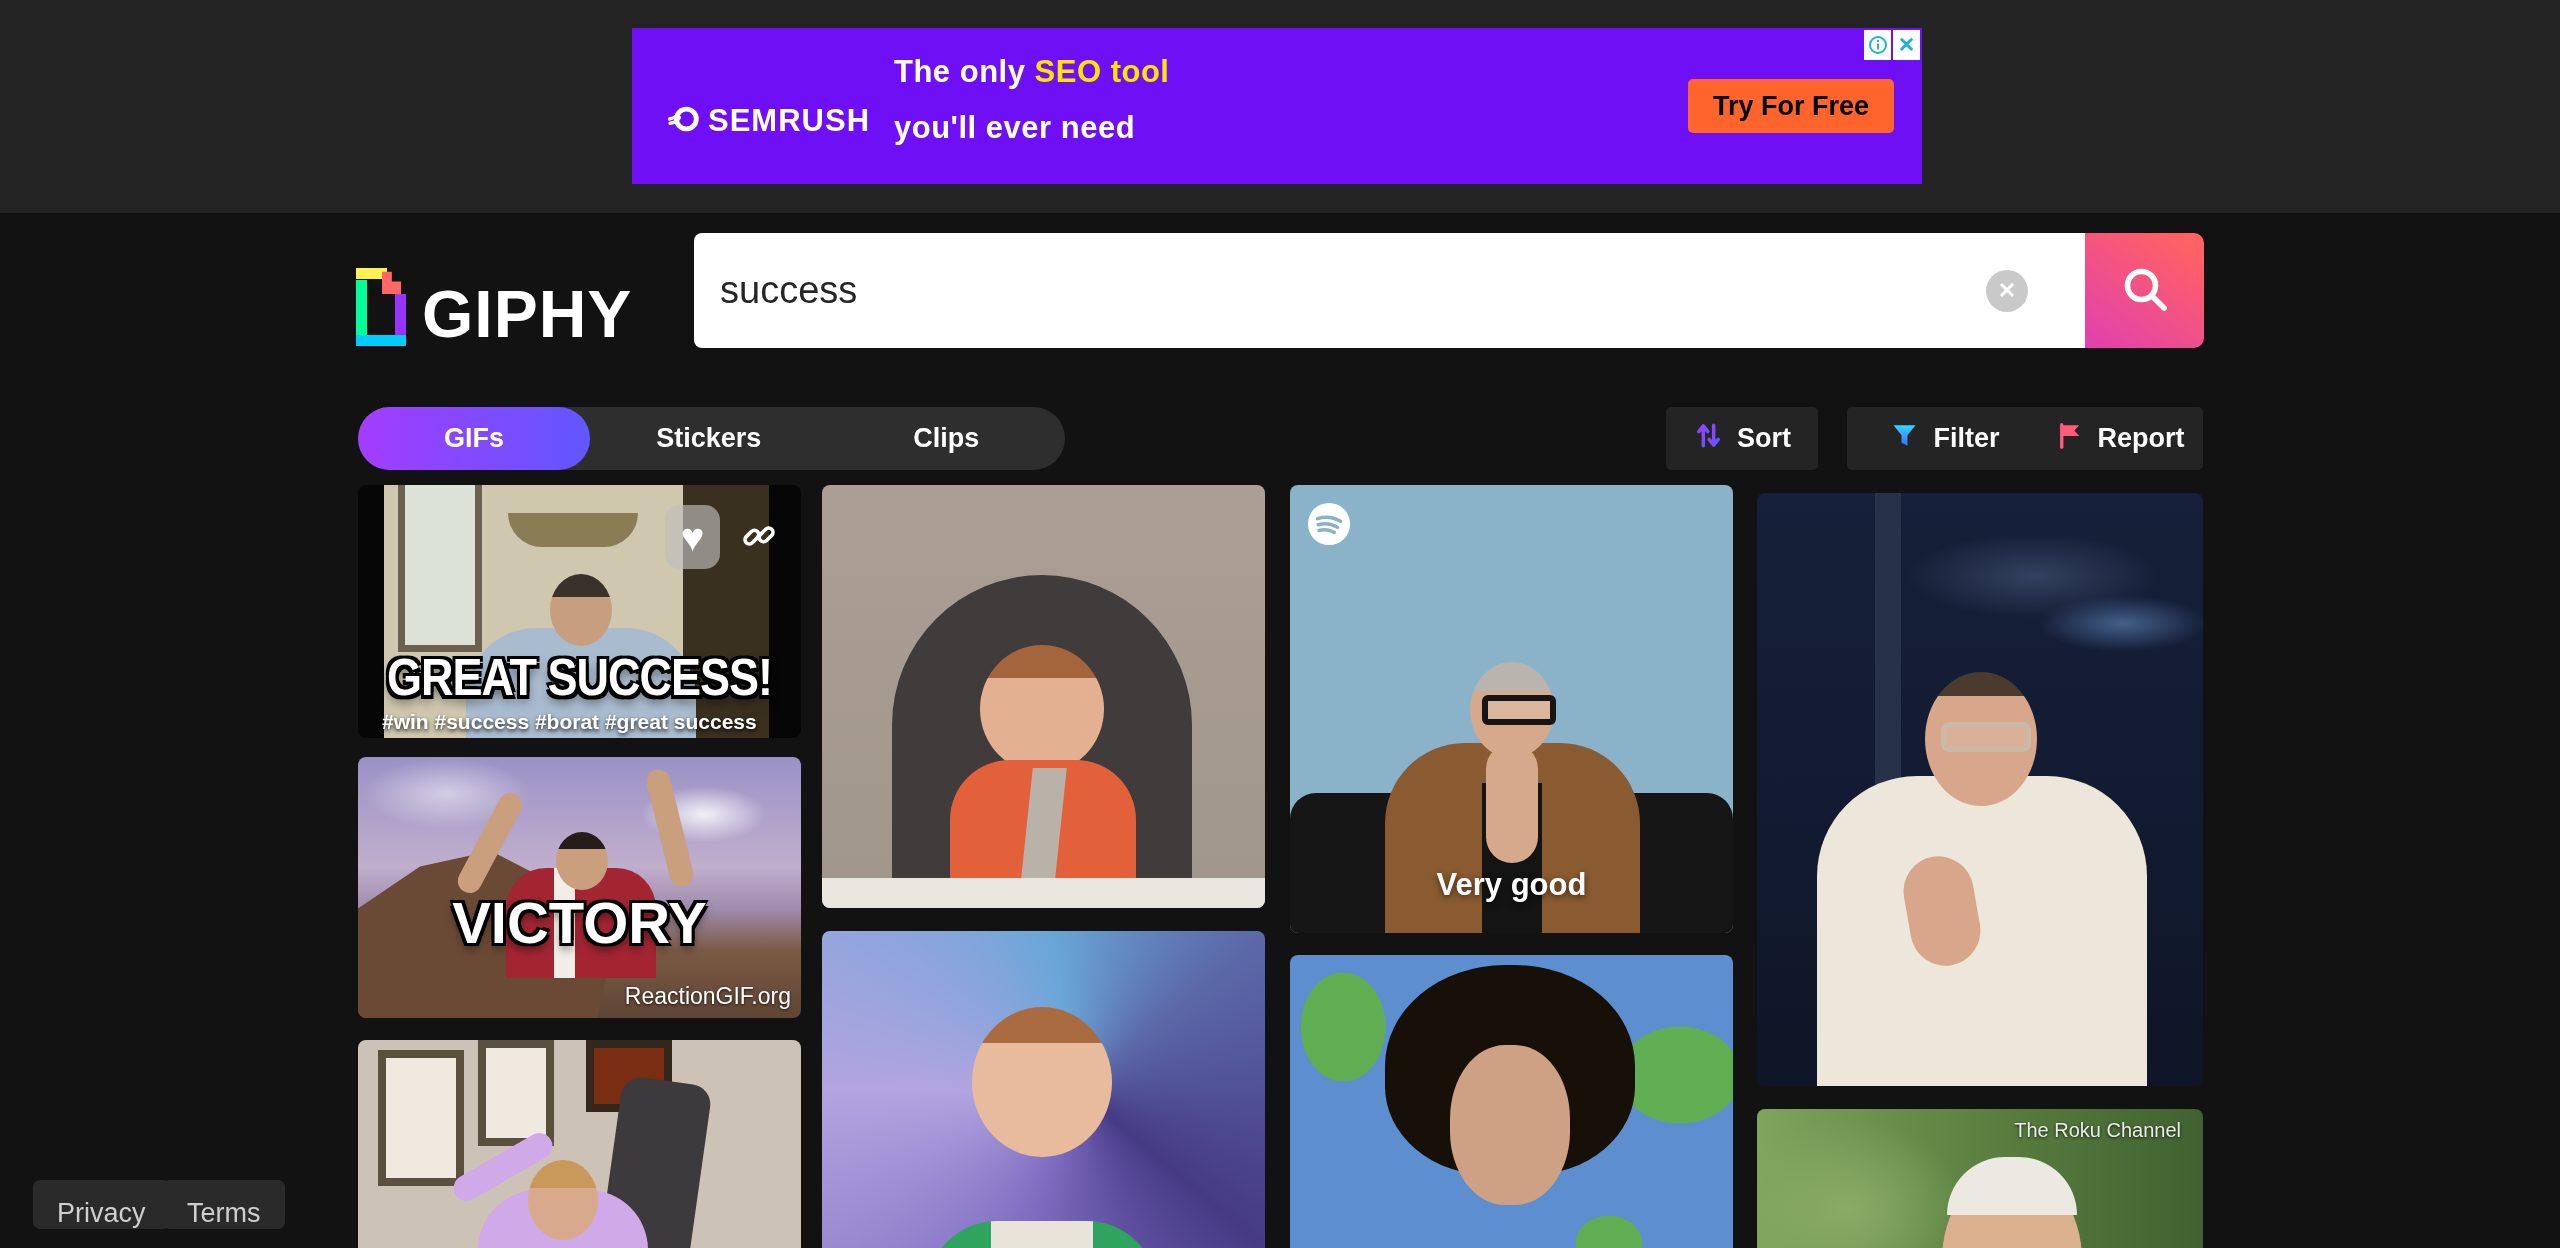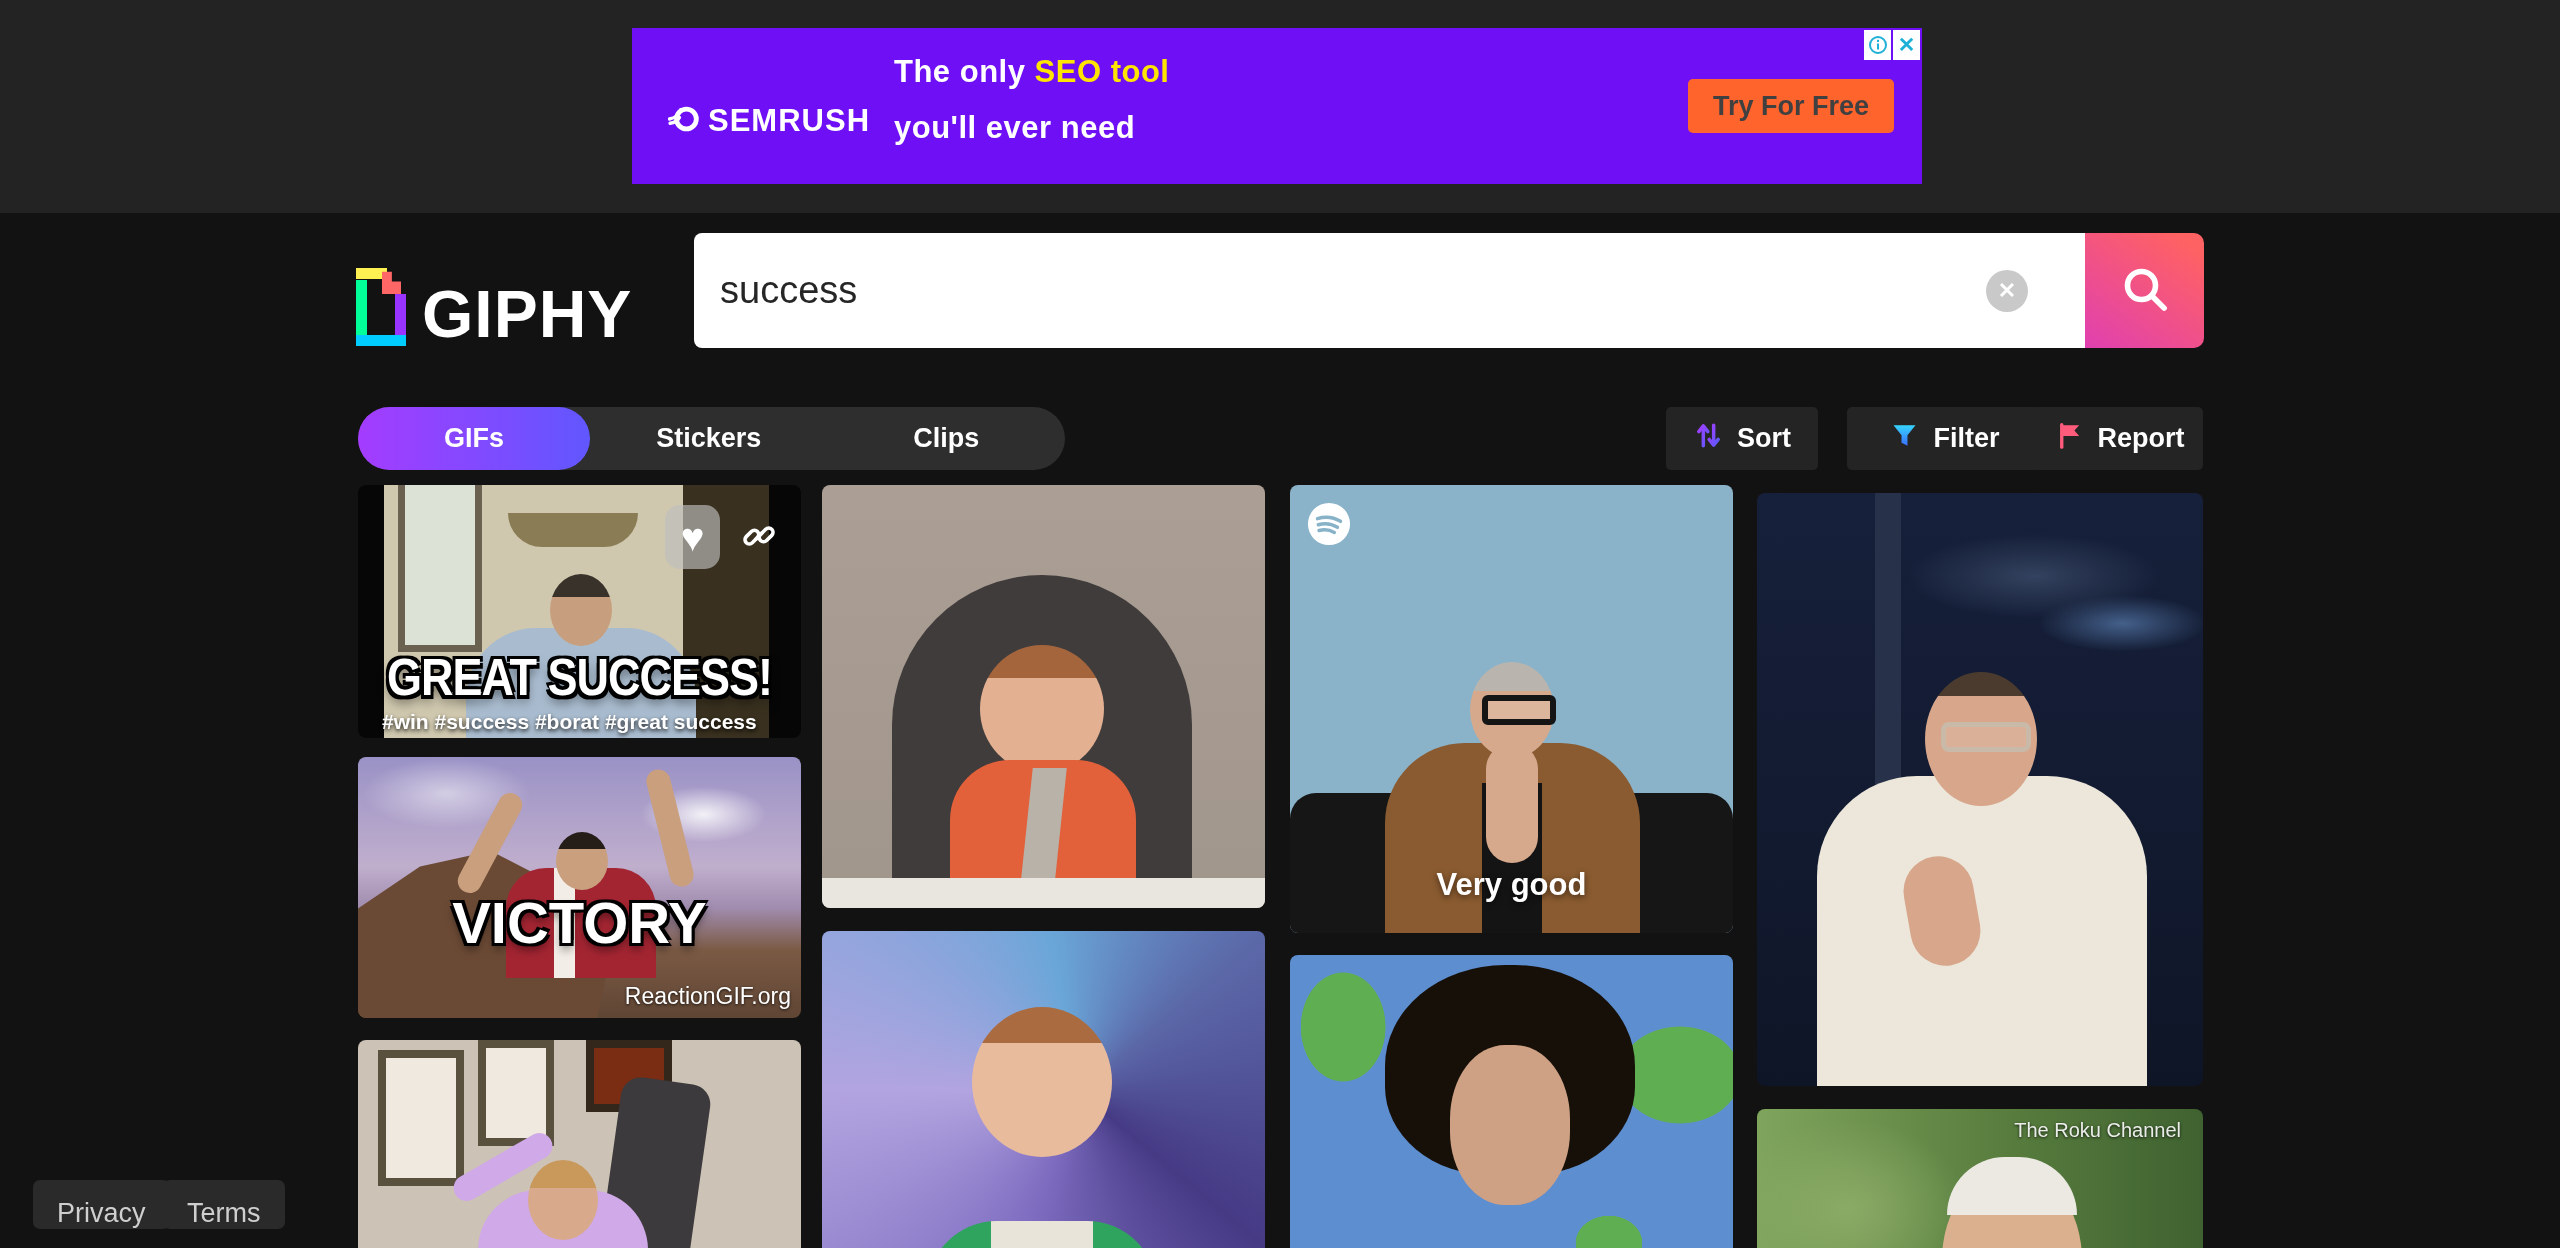--- a/index.html
+++ b/index.html
@@ -7,21 +7,21 @@
         font-family:"Liberation Sans",sans-serif;-webkit-font-smoothing:antialiased;}
   
   .band{position:absolute;left:0;top:0;width:2560px;height:213px;background:#232323;}
   .ad{position:absolute;left:632px;top:28px;width:1290px;height:156px;background:#6e0ff5;}
   .ad-logo{position:absolute;left:36px;top:62px;display:flex;align-items:center;gap:6px;color:#fff;margin-top:12px;}
   .ad-logo-text{font-size:31px;font-weight:700;letter-spacing:1px;color:#fff;}
   .ad-headline{position:absolute;left:262px;top:16px;width:560px;color:#fff;font-size:31px;
                font-weight:600;line-height:56px;letter-spacing:.5px;}
   .ad-headline .yellow{color:#ffe400;}
   .ad-cta{position:absolute;right:28px;top:51px;width:206px;height:54px;background:#ff642d;border:none;
-          color:#404040;font-family:inherit;font-size:27px;font-weight:700;border-radius:5px;cursor:pointer;}
+          color:#000000;font-family:inherit;font-size:27px;font-weight:700;border-radius:5px;cursor:pointer;}
   .adchoices{position:absolute;top:2px;right:2px;display:flex;gap:2px;}
   .adchoices .sq{width:27px;height:30px;background:#fff;display:flex;align-items:center;justify-content:center;
                  color:#1fb0d8;font-size:21px;font-weight:700;cursor:pointer;}
   
   .logo{position:absolute;left:356px;top:268px;display:flex;align-items:flex-end;gap:16px;cursor:pointer;}
   .logo-mark{position:relative;width:50px;height:78px;}
   .logo-mark i{position:absolute;display:block;}
   .lm-green{left:0;top:12px;width:11px;height:58px;background:#00ff99;}
   .lm-yellow{left:0;top:0;width:31px;height:11px;background:#fff152;}
   .lm-red{left:26px;top:0;width:19px;height:26px;background:#ff6666;

